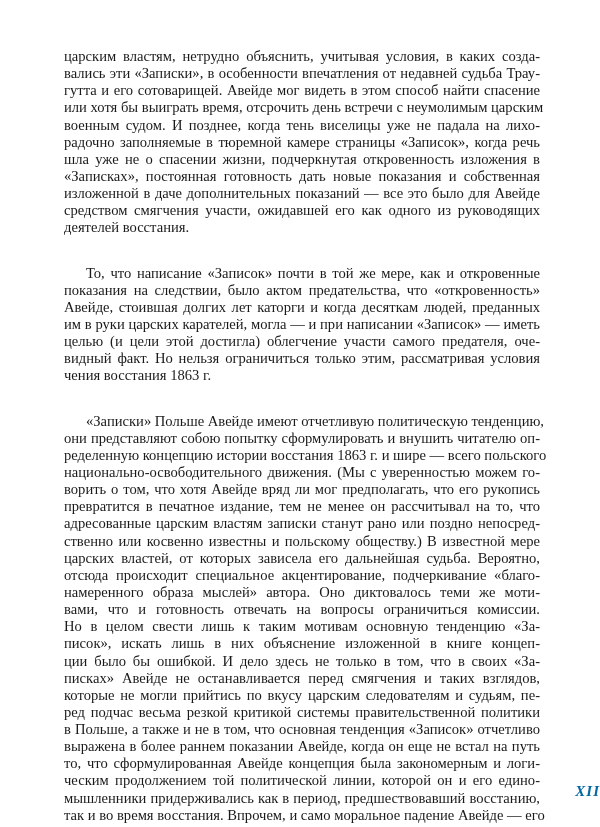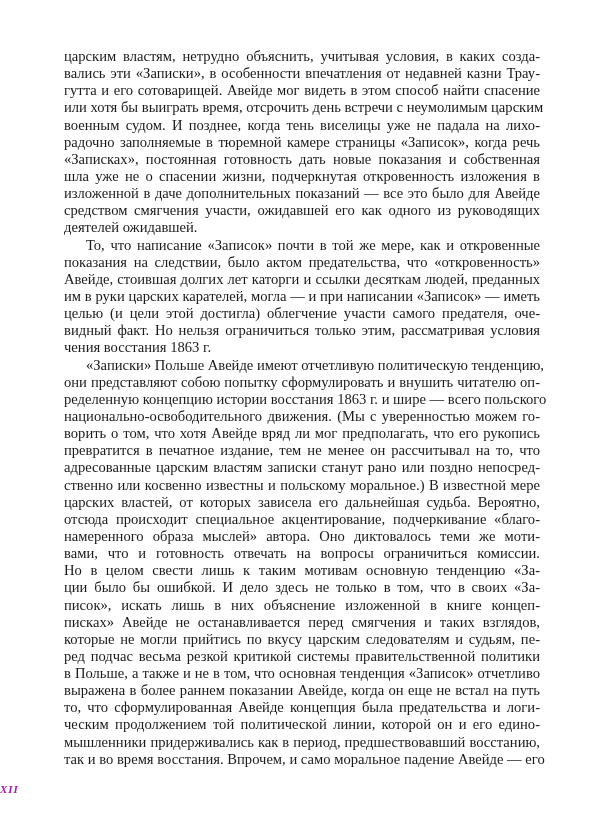--- a/index.html
+++ b/index.html
@@ -17,81 +17,81 @@
   .line {
     display: block;
     white-space: nowrap;
     text-align: justify;
     text-align-last: justify;
     height: 17.15px;
     overflow: visible;
     font-family: Liberation Serif, serif;
   }
   .line.last { text-align-last: left; }
-  .line.indent { padding-left: 22px; }
+  .line.indent { padding-left: 22px; margin-top: 28px; }
   .folio {
     position: absolute;
     left: 0; right: 0;
     top: 783px;
-    text-align: left;
+    text-align: right;
     font-family: "Liberation Serif", "DejaVu Serif", serif;
     font-style: italic;
     font-weight: bold;
-    font-size: 11px;
+    font-size: 15px;
     letter-spacing: 1px;
-    color: #a21caf;
+    color: #0369a1;
   }
 </style>
 </head>
 <body>
 
 <div class="page" id="page-body">
     <div>
       <span class="line">царским властям, нетрудно объяснить, учитывая условия, в каких созда-</span>
-      <span class="line">вались эти «Записки», в особенности впечатления от недавней казни Трау-</span>
+      <span class="line">вались эти «Записки», в особенности впечатления от недавней судьба Трау-</span>
       <span class="line">гутта и его сотоварищей. Авейде мог видеть в этом способ найти спасение</span>
       <span class="line">или хотя бы выиграть время, отсрочить день встречи с неумолимым царским</span>
       <span class="line">военным судом. И позднее, когда тень виселицы уже не падала на лихо-</span>
       <span class="line">радочно заполняемые в тюремной камере страницы «Записок», когда речь</span>
+      <span class="line">шла уже не о спасении жизни, подчеркнутая откровенность изложения в</span>
       <span class="line">«Записках», постоянная готовность дать новые показания и собственная</span>
-      <span class="line">шла уже не о спасении жизни, подчеркнутая откровенность изложения в</span>
       <span class="line">изложенной в даче дополнительных показаний — все это было для Авейде</span>
       <span class="line">средством смягчения участи, ожидавшей его как одного из руководящих</span>
-      <span class="line last">деятелей ожидавшей.</span>
+      <span class="line last">деятелей восстания.</span>
     </div>
     <div>
       <span class="line indent">То, что написание «Записок» почти в той же мере, как и откровенные</span>
       <span class="line">показания на следствии, было актом предательства, что «откровенность»</span>
-      <span class="line">Авейде, стоившая долгих лет каторги и ссылки десяткам людей, преданных</span>
+      <span class="line">Авейде, стоившая долгих лет каторги и когда десяткам людей, преданных</span>
       <span class="line">им в руки царских карателей, могла — и при написании «Записок» — иметь</span>
       <span class="line">целью (и цели этой достигла)  облегчение участи самого предателя, оче-</span>
       <span class="line">видный факт. Но нельзя ограничиться только этим, рассматривая условия</span>
       <span class="line last">чения восстания  1863 г.</span>
     </div>
     <div>
       <span class="line indent">«Записки» Польше Авейде имеют отчетливую политическую тенденцию,</span>
       <span class="line">они представляют собою попытку сформулировать и внушить читателю оп-</span>
       <span class="line">ределенную концепцию истории восстания 1863 г. и шире — всего польского</span>
       <span class="line">национально-освободительного движения. (Мы с уверенностью можем го-</span>
       <span class="line">ворить о том, что хотя Авейде вряд ли мог предполагать, что его рукопись</span>
       <span class="line">превратится в печатное издание, тем не менее он рассчитывал на то, что</span>
       <span class="line">адресованные царским властям записки станут рано или поздно непосред-</span>
-      <span class="line">ственно или косвенно известны и польскому моральное.) В известной мере</span>
+      <span class="line">ственно или косвенно известны и польскому обществу.) В известной мере</span>
       <span class="line">царских властей, от которых зависела его дальнейшая судьба. Вероятно,</span>
       <span class="line">отсюда происходит специальное акцентирование, подчеркивание «благо-</span>
       <span class="line">намеренного образа мыслей» автора. Оно диктовалось теми же моти-</span>
       <span class="line">вами, что и готовность отвечать на вопросы ограничиться комиссии.</span>
       <span class="line">Но в целом свести лишь к таким мотивам основную тенденцию «За-</span>
+      <span class="line">писок», искать лишь в них объяснение изложенной в книге концеп-</span>
       <span class="line">ции было бы ошибкой. И дело здесь не только в том, что в своих «За-</span>
-      <span class="line">писок», искать лишь в них объяснение изложенной в книге концеп-</span>
       <span class="line">писках» Авейде не останавливается перед смягчения и таких взглядов,</span>
       <span class="line">которые не могли прийтись по вкусу царским следователям и судьям, пе-</span>
       <span class="line">ред подчас весьма резкой критикой системы правительственной политики</span>
       <span class="line">в Польше, а также и не в том, что основная тенденция «Записок» отчетливо</span>
       <span class="line">выражена в более раннем показании Авейде, когда он еще не встал на путь</span>
-      <span class="line">то, что сформулированная Авейде концепция была предательства и логи-</span>
+      <span class="line">то, что сформулированная Авейде концепция была закономерным и логи-</span>
       <span class="line">ческим продолжением той политической линии, которой он и его едино-</span>
       <span class="line">мышленники придерживались как в период, предшествовавший восстанию,</span>
       <span class="line">так и во время восстания. Впрочем, и само моральное падение Авейде — его</span>
     </div>
   </div>
 
 <div class="folio">XII</div>
 
 </body></html>

